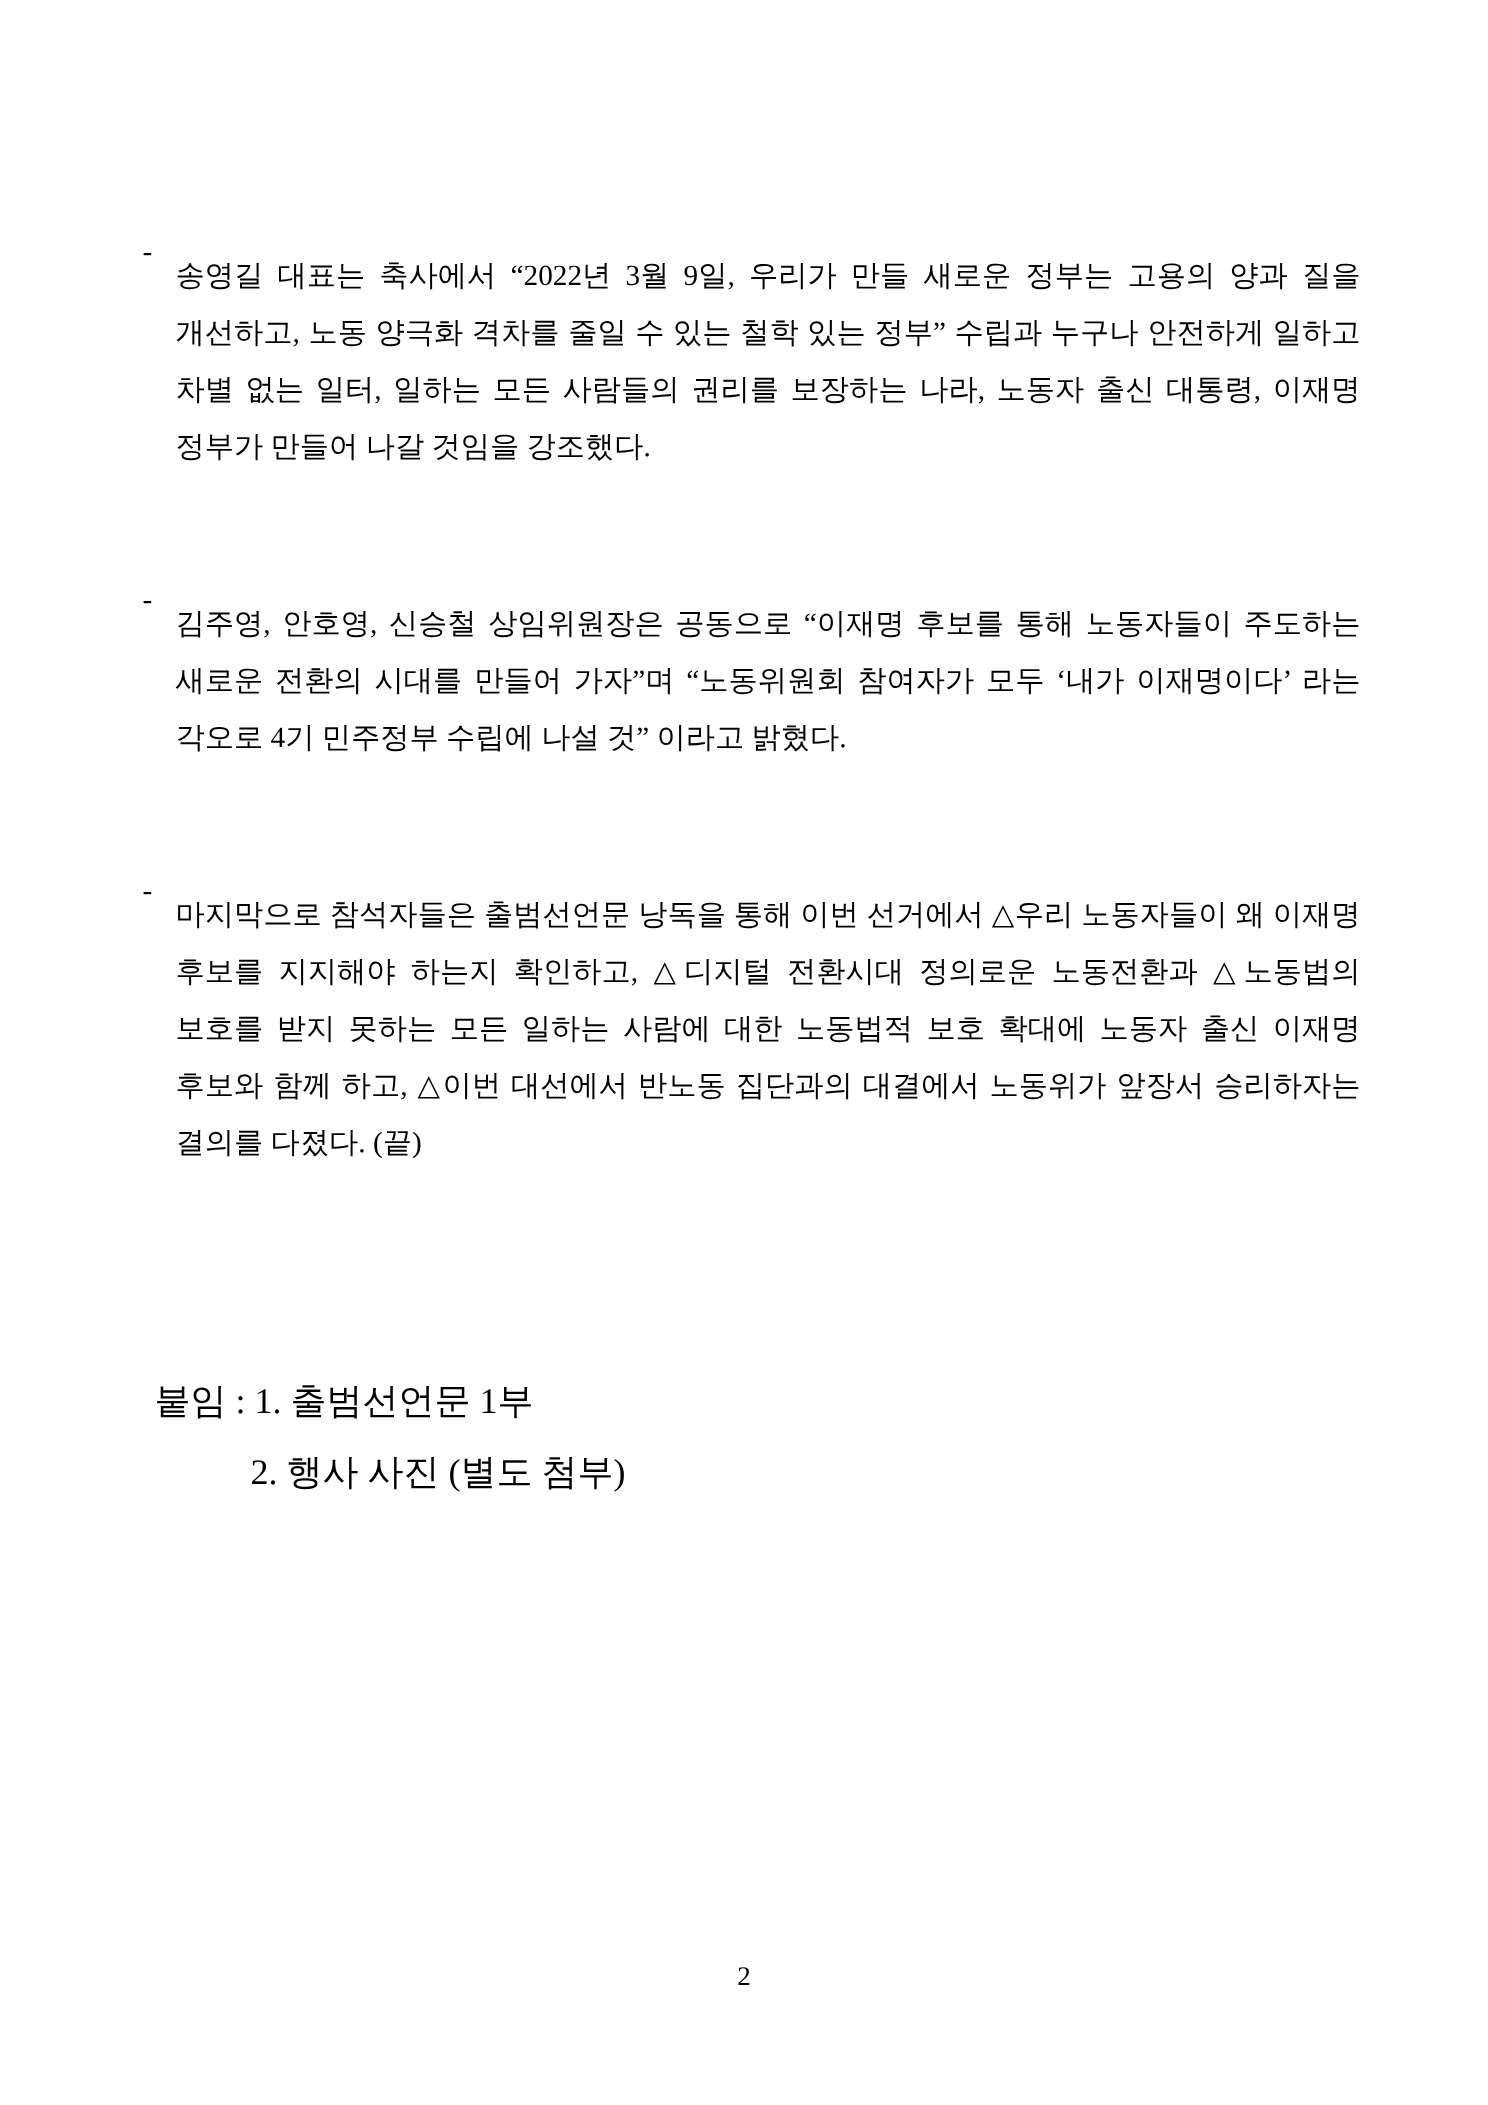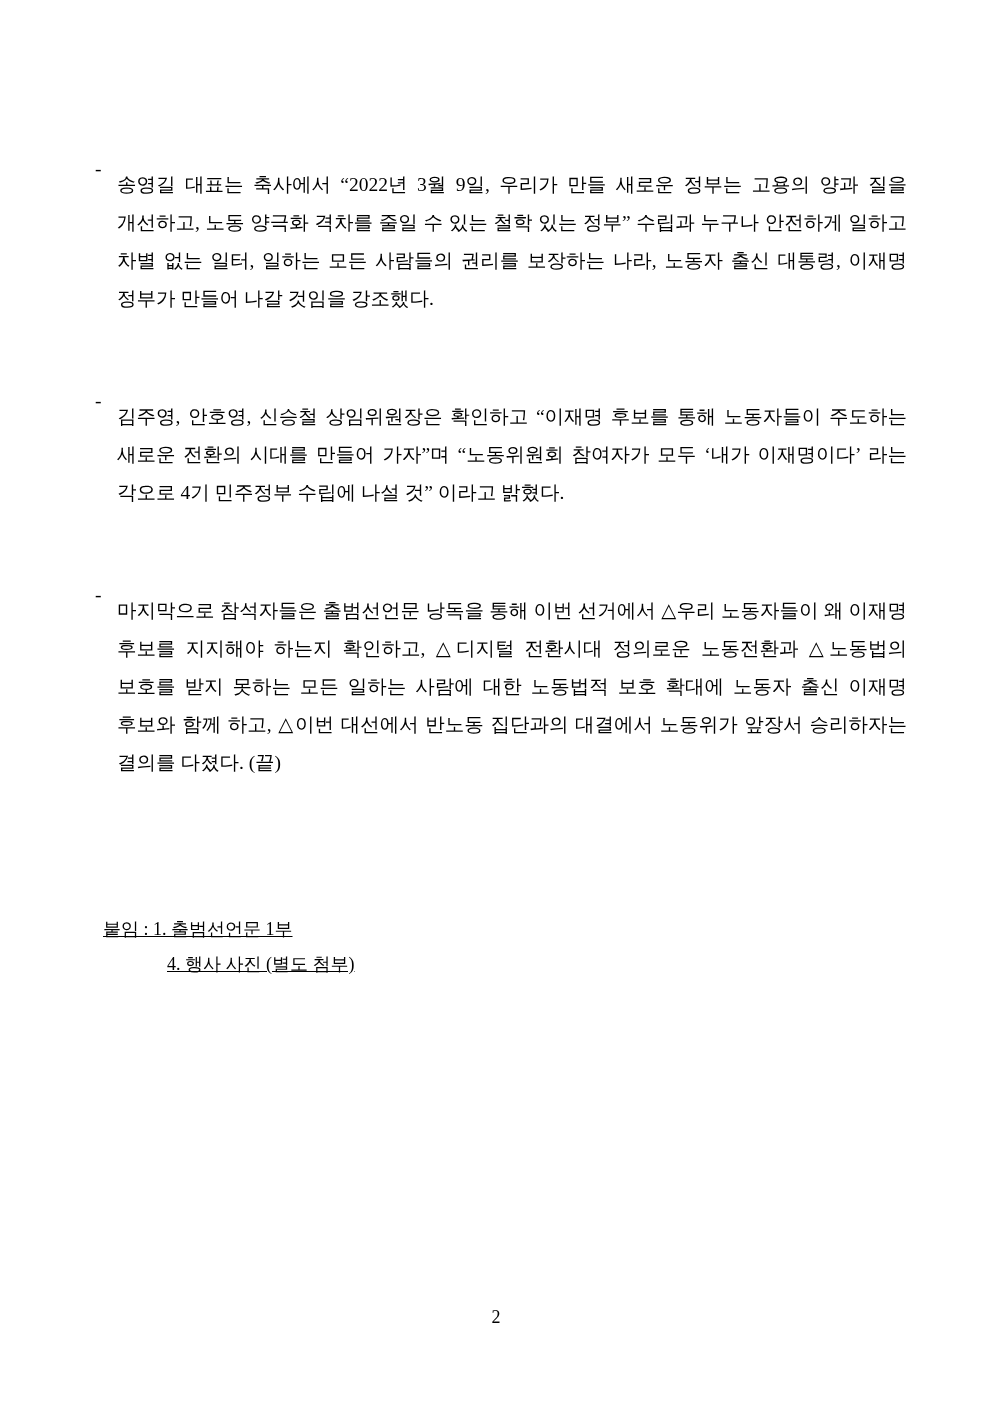--- a/index.html
+++ b/index.html
@@ -46,24 +46,23 @@
     word-break: keep-all;
   }
   .para .text.j {
     text-align-last: left;
     margin-top: 16px;
   }
   .gap-small { height: 34px; }
   .gap-large { height: 96px; }
 
   .attach {
-    font-size: 18px;
+    font-size: 24px;
     line-height: 1.95;
     margin-top: 4px;
-    text-decoration: underline;
   }
   .attach-line-1 {
     padding-left: 8px;
   }
   .attach-line-2 {
     padding-left: 72px;
   }
   .page-number {
     position: absolute;
     left: 0;
@@ -84,35 +83,35 @@
       <span class="marker">-</span>
       <span class="text j">송영길 대표는 축사에서 “2022년 3월 9일, 우리가 만들 새로운 정부는 고용의 양과 질을 개선하고, 노동 양극화 격차를 줄일 수 있는 철학 있는 정부” 수립과 누구나 안전하게 일하고 차별 없는 일터, 일하는 모든 사람들의 권리를 보장하는 나라, 노동자 출신 대통령, 이재명 정부가 만들어 나갈 것임을 강조했다.</span>
     </div>
   </div>
 
   <div class="gap-small"></div>
 
   <div class="body-block">
     <div class="para">
       <span class="marker">-</span>
-      <span class="text j">김주영, 안호영, 신승철 상임위원장은 확인하고 “이재명 후보를 통해 노동자들이 주도하는 새로운 전환의 시대를 만들어 가자”며 “노동위원회 참여자가 모두 ‘내가 이재명이다’ 라는 각오로 4기 민주정부 수립에 나설 것” 이라고 밝혔다.</span>
+      <span class="text j">김주영, 안호영, 신승철 상임위원장은 공동으로 “이재명 후보를 통해 노동자들이 주도하는 새로운 전환의 시대를 만들어 가자”며 “노동위원회 참여자가 모두 ‘내가 이재명이다’ 라는 각오로 4기 민주정부 수립에 나설 것” 이라고 밝혔다.</span>
     </div>
   </div>
 
   <div class="gap-small"></div>
 
   <div class="body-block">
     <div class="para">
       <span class="marker">-</span>
       <span class="text j">마지막으로 참석자들은 출범선언문 낭독을 통해 이번 선거에서 △우리 노동자들이 왜 이재명 후보를 지지해야 하는지 확인하고, △디지털 전환시대 정의로운 노동전환과 △노동법의 보호를 받지 못하는 모든 일하는 사람에 대한 노동법적 보호 확대에 노동자 출신 이재명 후보와 함께 하고, △이번 대선에서 반노동 집단과의 대결에서 노동위가 앞장서 승리하자는 결의를 다졌다. (끝)</span>
     </div>
   </div>
 
   <div class="gap-large"></div>
 
   <div class="attach">
     <div class="attach-line-1">붙임 : 1. 출범선언문 1부</div>
-    <div class="attach-line-2">4. 행사 사진 (별도 첨부)</div>
+    <div class="attach-line-2">2. 행사 사진 (별도 첨부)</div>
   </div>
 
 </div>
 
 <div class="page-number">2</div>
 
 </body></html>

